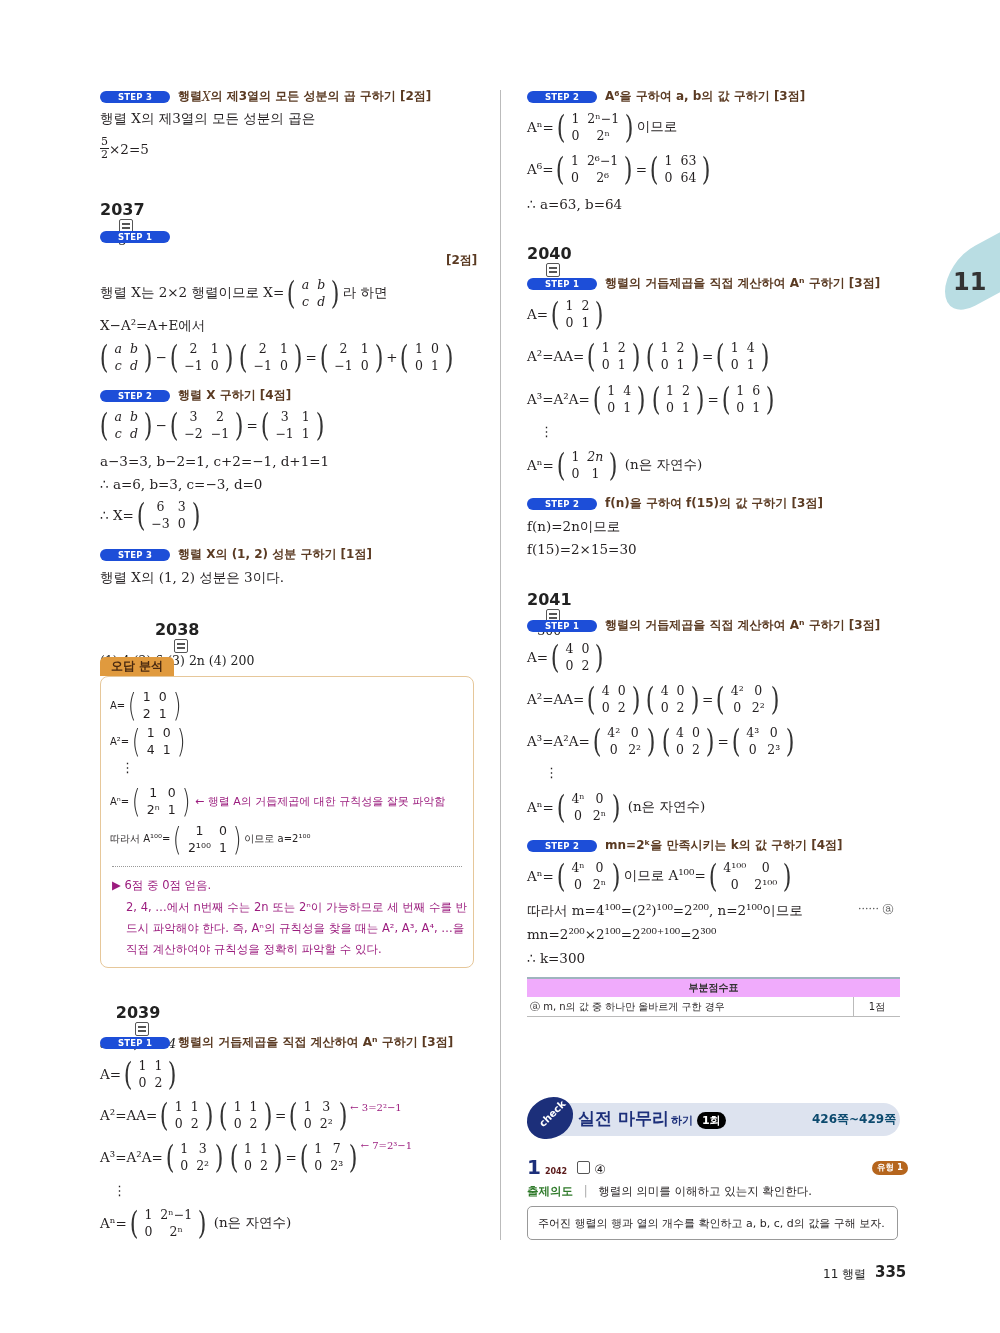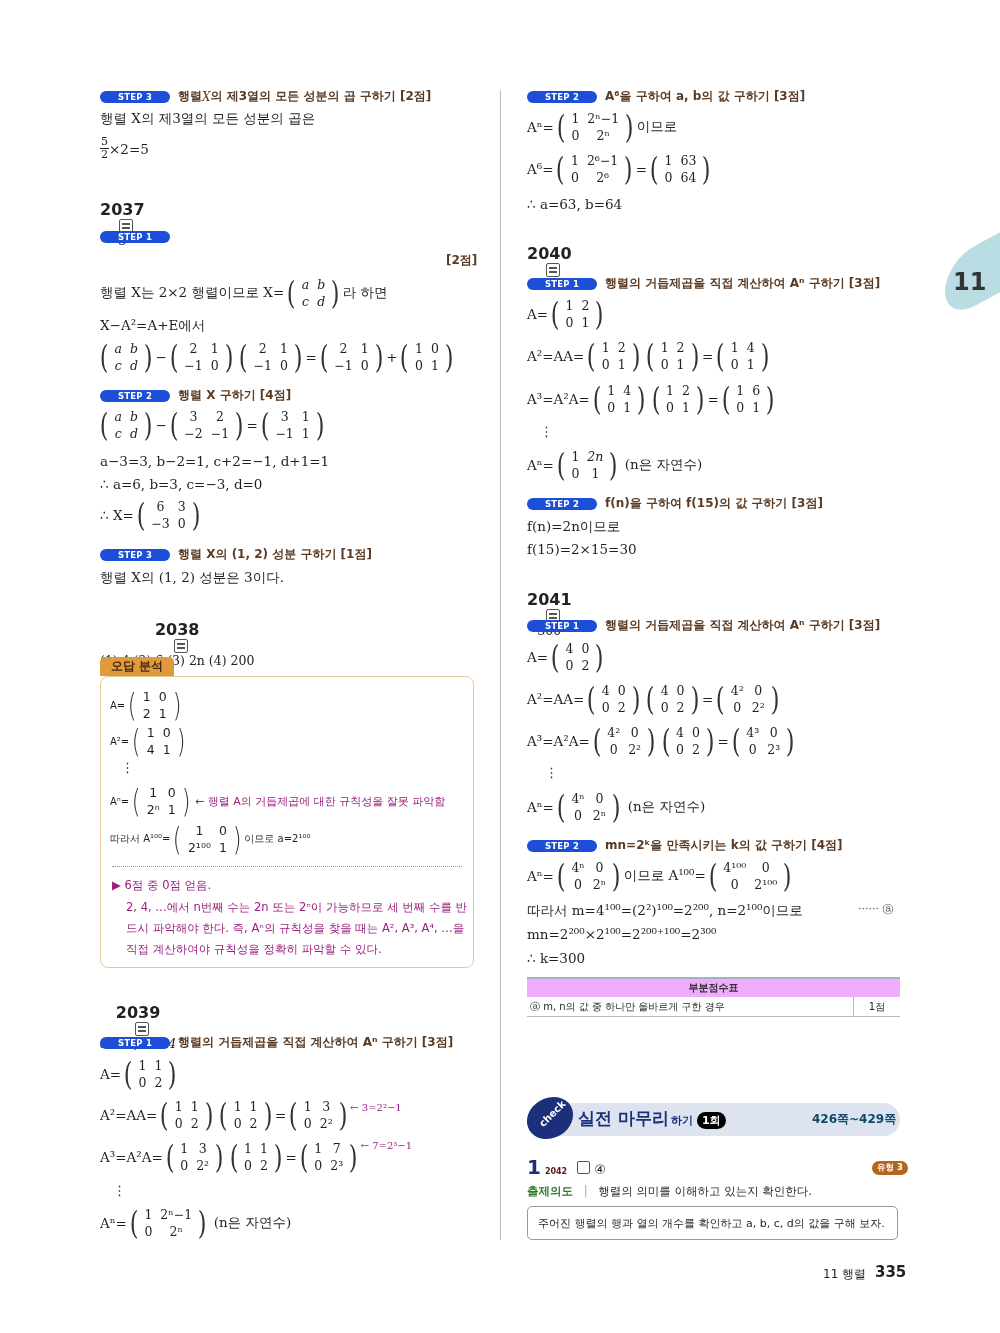--- a/index.html
+++ b/index.html
@@ -938,21 +938,21 @@
   <span style="font-size:11px;font-weight:bold;background:#000000;color:#fff;border-radius:9px;padding:1px 5px;">1회</span>
 </div>
 <div class="abs" style="left:812px;top:1111px;font-family:'DejaVu Sans',sans-serif;font-size:12px;font-weight:bold;color:#0c4a6e;">426쪽~429쪽</div>
 
 <div class="abs" style="left:527px;top:1155px;display:flex;align-items:baseline;font-family:'DejaVu Sans',sans-serif;white-space:nowrap;">
   <span style="font-size:20px;font-weight:bold;color:#1c2f7a;">1</span>
   <span style="font-size:8px;font-weight:bold;color:#5a1a1a;margin-left:4px;">2042</span>
   <span class="ans-icon" style="display:inline-block;width:11px;height:11px;border:1.5px solid #555;border-radius:2px;margin:0 4px 0 10px;"></span>
   <span style="font-size:13px;">④</span>
 </div>
-<div class="abs" style="left:872px;top:1161px;background:#b5651d;color:#fff;font-family:'DejaVu Sans',sans-serif;font-size:8.5px;font-weight:bold;border-radius:7px;padding:1px 5px;">유형 3</div>
+<div class="abs" style="left:872px;top:1161px;background:#b5651d;color:#fff;font-family:'DejaVu Sans',sans-serif;font-size:8.5px;font-weight:bold;border-radius:7px;padding:1px 5px;">유형 1</div>
 <div class="abs" style="left:527px;top:1184px;font-family:'DejaVu Sans',sans-serif;font-size:11.5px;white-space:nowrap;">
   <span style="color:#2f7a2a;font-weight:bold;">출제의도</span>
   <span style="color:#aaa;margin:0 7px;">|</span>
   <span>행렬의 의미를 이해하고 있는지 확인한다.</span>
 </div>
 <div class="abs" style="left:527px;top:1206px;width:371px;height:34px;border:1px solid #999;border-radius:5px;box-sizing:border-box;"></div>
 <div class="abs" style="left:538px;top:1216px;font-family:'DejaVu Sans',sans-serif;font-size:11px;white-space:nowrap;">주어진 행렬의 행과 열의 개수를 확인하고 a, b, c, d의 값을 구해 보자.</div>
 
 <div class="abs" style="left:823px;top:1266px;font-family:'DejaVu Sans',sans-serif;font-size:12px;color:#222;">11 행렬</div>
 <div class="abs" style="left:875px;top:1263px;font-family:'DejaVu Sans',sans-serif;font-size:15px;font-weight:bold;color:#222;">335</div>

